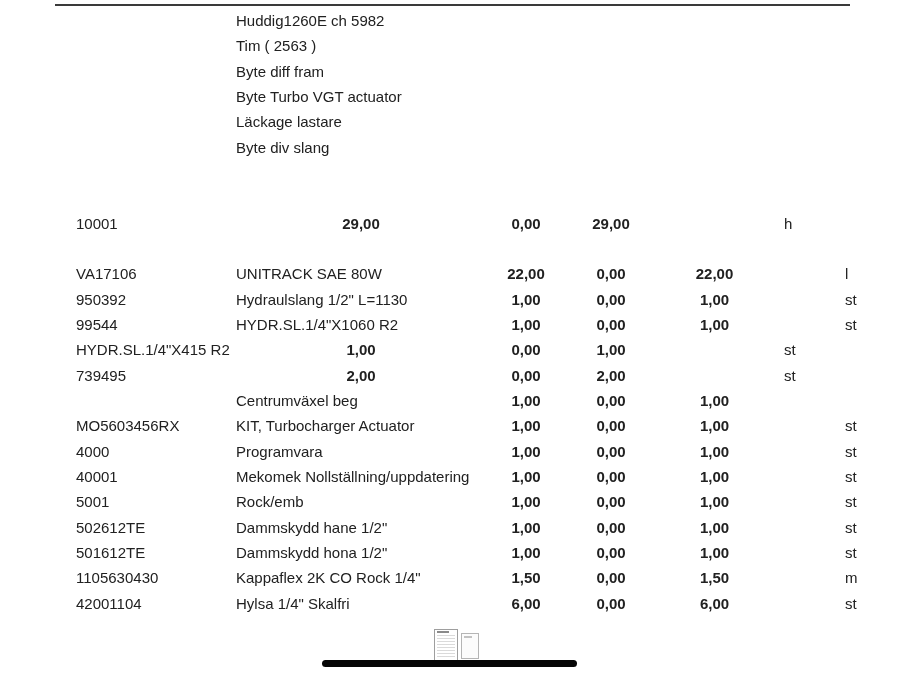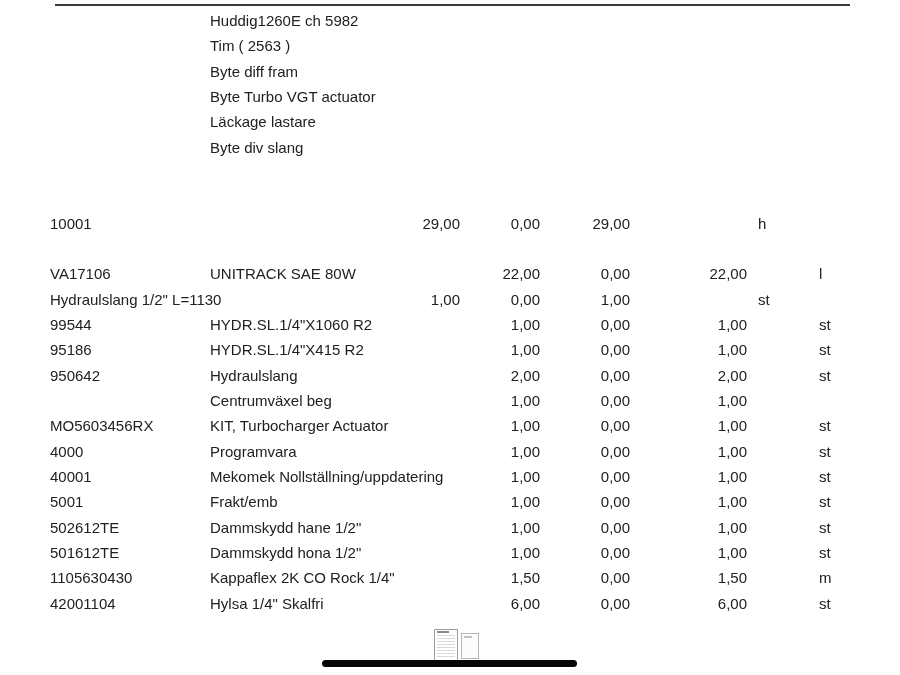--- a/index.html
+++ b/index.html
@@ -18,31 +18,31 @@
   .top-rule {
     position: absolute;
     left: 55px; top: 4px;
     width: 795px; height: 2px;
     background: #3a3a3a;
   }
 
   
   .doc {
     position: absolute;
-    left: 0; top: 8px; width: 724px;
+    left: 0; top: 8px; width: 724px; padding-left: 26px;
   }
   .line {
     display: grid;
     grid-template-columns: 160px 250px 80px 90px 117px 61px 92px;
     padding-left: 50px;
     height: 25.33px;
     line-height: 25.33px;
   }
   .c { white-space: nowrap; overflow: visible; }
-  .num { text-align: right; }
+  .num { text-align: center; font-weight: bold; }
   .unit { padding-left: 11px; }
 
   
   .pager { position: absolute; left: 434px; top: 626px; width: 60px; height: 40px; }
   .thumb-current {
     position: absolute; left: 0; top: 3px;
     width: 24px; height: 33px;
     background: #ffffff;
     border: 1px solid #9e9e9e;
     box-sizing: border-box;
@@ -124,48 +124,47 @@
       <div class="line">
         <span class="c art">VA17106</span>
         <span class="c desc">UNITRACK SAE 80W</span>
         <span class="c num">22,00</span>
         <span class="c num">0,00</span>
         <span class="c num">22,00</span>
         <span class="c "></span>
         <span class="c unit">l</span>
       </div>
       <div class="line">
+        <span class="c art">950392</span>
         <span class="c desc">Hydraulslang 1/2" L=1130</span>
         <span class="c num">1,00</span>
         <span class="c num">0,00</span>
         <span class="c num">1,00</span>
         <span class="c "></span>
         <span class="c unit">st</span>
       </div>
       <div class="line">
         <span class="c art">99544</span>
         <span class="c desc">HYDR.SL.1/4"X1060 R2</span>
         <span class="c num">1,00</span>
         <span class="c num">0,00</span>
         <span class="c num">1,00</span>
         <span class="c "></span>
         <span class="c unit">st</span>
       </div>
       <div class="line">
-        <span class="c art">95186</span>
         <span class="c desc">HYDR.SL.1/4"X415 R2</span>
         <span class="c num">1,00</span>
         <span class="c num">0,00</span>
         <span class="c num">1,00</span>
         <span class="c "></span>
         <span class="c unit">st</span>
       </div>
       <div class="line">
-        <span class="c art">950642</span>
-        <span class="c desc">Hydraulslang</span>
+        <span class="c art">739495</span>
         <span class="c num">2,00</span>
         <span class="c num">0,00</span>
         <span class="c num">2,00</span>
         <span class="c "></span>
         <span class="c unit">st</span>
       </div>
       <div class="line">
         <span class="c art"></span>
         <span class="c desc">Centrumväxel beg</span>
         <span class="c num">1,00</span>
@@ -196,21 +195,21 @@
         <span class="c art">40001</span>
         <span class="c desc">Mekomek Nollställning/uppdatering</span>
         <span class="c num">1,00</span>
         <span class="c num">0,00</span>
         <span class="c num">1,00</span>
         <span class="c "></span>
         <span class="c unit">st</span>
       </div>
       <div class="line">
         <span class="c art">5001</span>
-        <span class="c desc">Frakt/emb</span>
+        <span class="c desc">Rock/emb</span>
         <span class="c num">1,00</span>
         <span class="c num">0,00</span>
         <span class="c num">1,00</span>
         <span class="c "></span>
         <span class="c unit">st</span>
       </div>
       <div class="line">
         <span class="c art">502612TE</span>
         <span class="c desc">Dammskydd hane 1/2"</span>
         <span class="c num">1,00</span>

